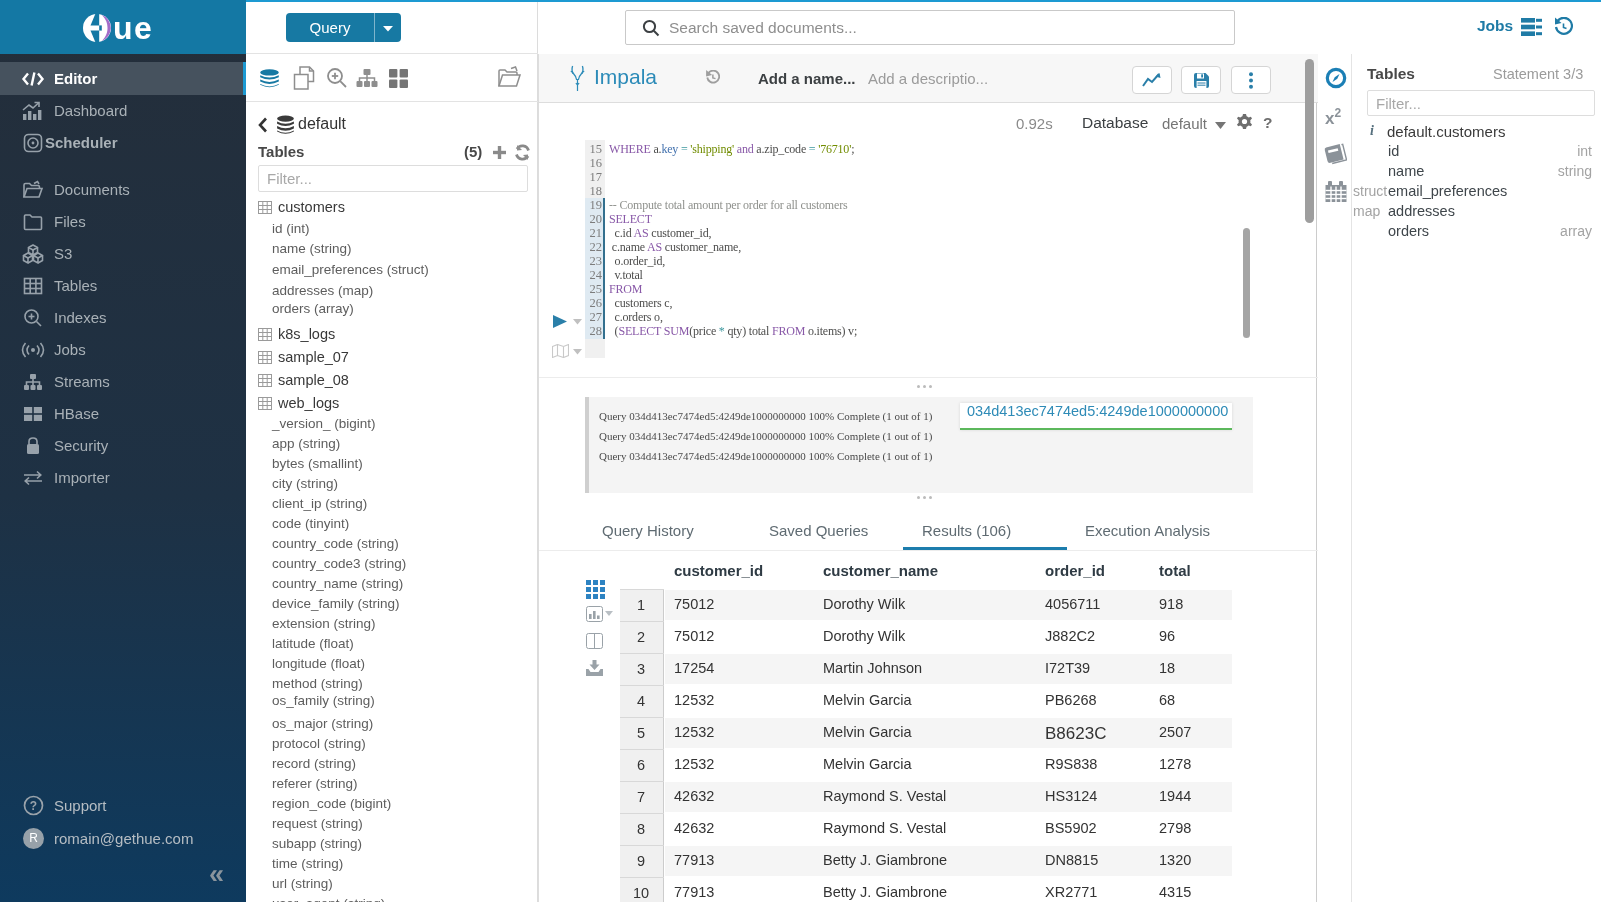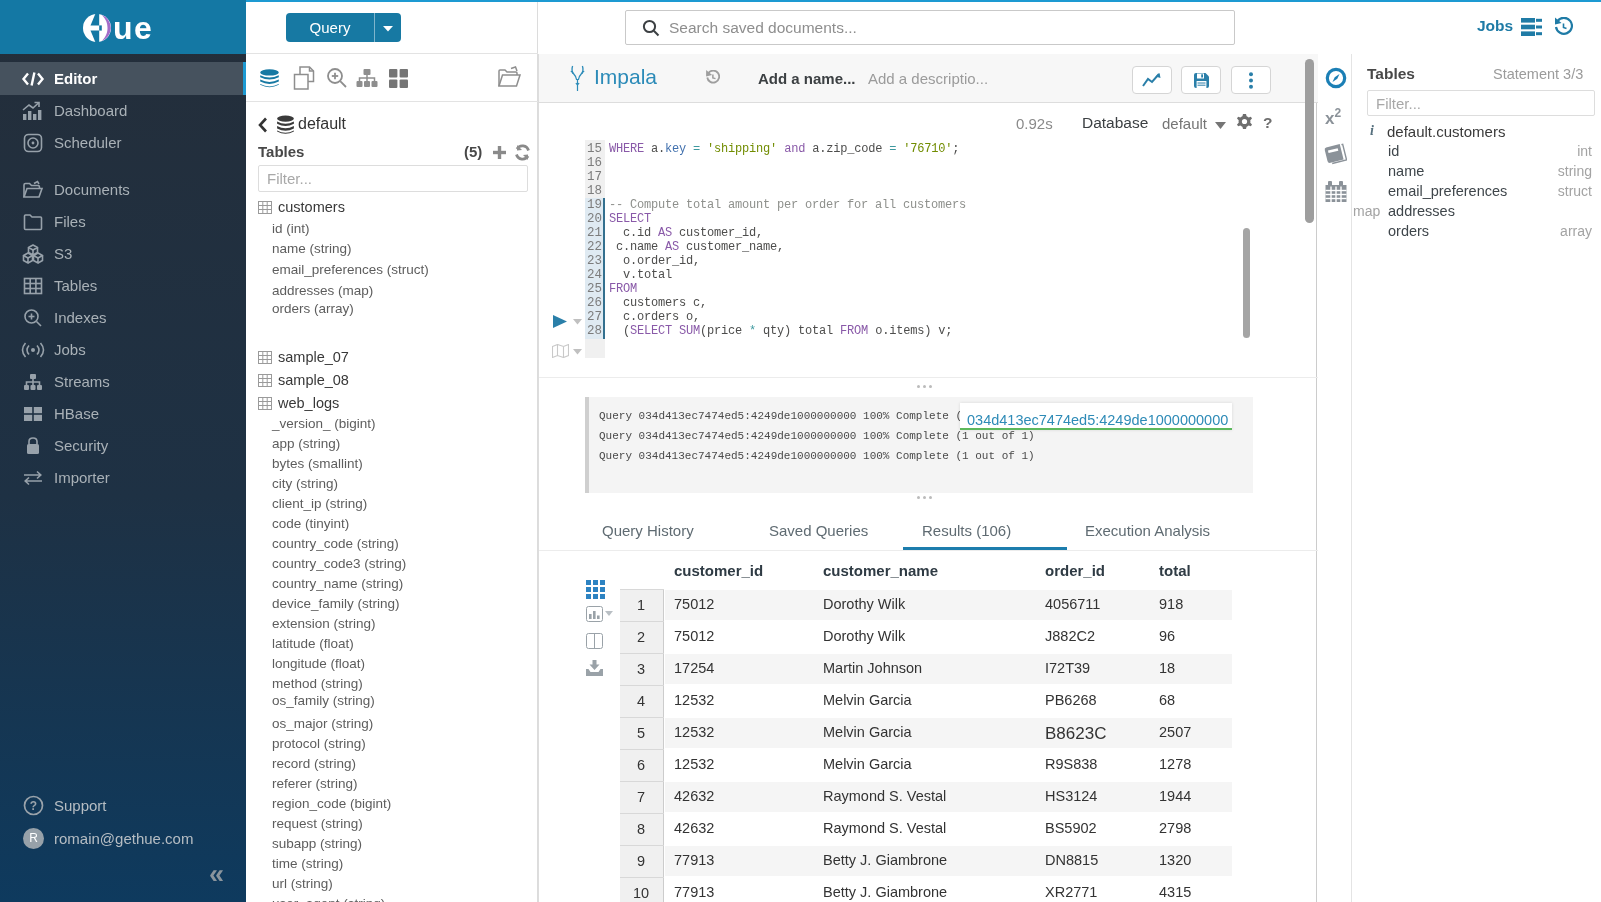--- a/index.html
+++ b/index.html
@@ -1,18 +1,18 @@
 <!DOCTYPE html>
 <html><head><meta charset="utf-8">
 <style>
 *{margin:0;padding:0;box-sizing:border-box}
 html,body{width:1601px;height:902px;overflow:hidden;background:#fff;
  font-family:"Liberation Sans",sans-serif;position:relative}
 .abs{position:absolute}
-.mono{font-family:Liberation Mono, monospace}
+.mono{font-family:Liberation Serif, serif}
 svg{display:block}
 </style></head>
 <body>
 <div class="abs" style="left:246px;top:0;width:1355px;height:2px;background:#1d9ad2"></div>
 <div class="abs" style="left:0;top:0;width:246px;height:902px;background:linear-gradient(180deg,#242e3a 0%,#1e3144 55%,#0e3a5e 100%)">
 <div class="abs" style="left:0;top:0;width:246px;height:54px;background:#1478a4"></div>
 <svg class="abs" style="left:80px;top:12px" width="110" height="32" viewBox="0 0 106 32">
 <circle cx="15" cy="16" r="14" fill="#fff"></circle>
 <path d="M19.5 2.8 A14 14 0 0 1 19.5 29.2 C24.5 24.5 25.5 20 25.5 16 C25.5 12 24.5 7.5 19.5 2.8 Z" fill="#a36cc8"></path>
 <path d="M13.3 2 L17.2 2 L17.2 13.4 L8.5 13.4 Z" fill="#1478a4"></path>
@@ -48,21 +48,21 @@
       <span style="margin-left:9px;font-size:15px;font-weight:normal;color:#a9b1b7">Dashboard</span>
     </div>
 <div class="abs" style="left:0;top:126px;width:246px;height:33px;display:flex;align-items:center">
       <div style="width:24px;margin-left:21px;display:flex;justify-content:center">
         <svg width="20" height="20" viewBox="0 0 20 20">
           <rect x="1.5" y="1.5" width="17" height="17" rx="4" stroke="#97a1aa" fill="none" stroke-width="1.6"></rect>
           <circle cx="10" cy="10" r="5" stroke="#97a1aa" fill="none" stroke-width="1.6"></circle>
           <circle cx="10" cy="10" r="1.4" fill="#97a1aa"></circle>
         </svg>
       </div>
-      <span style="margin-left:9px;font-size:15px;font-weight:normal;color:#a9b1b7">Scheduler</span>
+      <span style="font-size:15px;font-weight:bold;color:#a9b1b7">Scheduler</span>
     </div>
 <div class="abs" style="left:0;top:173px;width:246px;height:33px;display:flex;align-items:center">
       <div style="width:24px;margin-left:21px;display:flex;justify-content:center">
         <svg width="22" height="20" viewBox="0 0 22 20">
           <path d="M2 17 L2 5 Q2 3.5 3.5 3.5 L7.5 3.5 L9.5 5.5 L16 5.5 Q17.5 5.5 17.5 7 L17.5 8" stroke="#97a1aa" fill="none" stroke-width="1.6"></path>
           <path d="M2 17 L5 8.5 L20 8.5 L17 17 Z" stroke="#97a1aa" fill="none" stroke-width="1.6"></path>
           <path d="M12 3.5 L15.5 1.5 L17 4" stroke="#97a1aa" fill="none" stroke-width="1.6"></path>
         </svg>
       </div>
       <span style="margin-left:9px;font-size:15px;font-weight:normal;color:#a9b1b7">Documents</span>
@@ -309,20 +309,32 @@
       <span style="font-size:13.5px;color:#5d5d5d">name (string)</span>
     </div>
 <div class="abs" style="left:26px;top:257px;width:264px;height:20px;display:flex;align-items:center">
       <span style="font-size:13.5px;color:#5d5d5d">email_preferences (struct)</span>
     </div>
 <div class="abs" style="left:26px;top:278px;width:264px;height:20px;display:flex;align-items:center">
       <span style="font-size:13.5px;color:#5d5d5d">addresses (map)</span>
     </div>
 <div class="abs" style="left:26px;top:299px;width:264px;height:20px;display:flex;align-items:flex-start">
       <span style="font-size:13.5px;color:#5d5d5d">orders (array)</span>
+    </div>
+<div class="abs" style="left:12px;top:321px;width:278px;height:22px;display:flex;align-items:center">
+      <svg width="14" height="13" viewBox="0 0 14 13" style="flex:none">
+        <g stroke="#9a9a9a" stroke-width="1" fill="none">
+          <rect x="0.5" y="0.5" width="13" height="12"></rect>
+          <line x1="0.5" y1="4.5" x2="13.5" y2="4.5"></line>
+          <line x1="0.5" y1="8.5" x2="13.5" y2="8.5"></line>
+          <line x1="4.8" y1="0.5" x2="4.8" y2="12.5"></line>
+          <line x1="9.2" y1="0.5" x2="9.2" y2="12.5"></line>
+        </g>
+      </svg>
+      <span style="margin-left:6px;font-size:14.5px;color:#383838">k8s_logs</span>
     </div>
 <div class="abs" style="left:12px;top:344px;width:278px;height:22px;display:flex;align-items:center">
       <svg width="14" height="13" viewBox="0 0 14 13" style="flex:none">
         <g stroke="#9a9a9a" stroke-width="1" fill="none">
           <rect x="0.5" y="0.5" width="13" height="12"></rect>
           <line x1="0.5" y1="4.5" x2="13.5" y2="4.5"></line>
           <line x1="0.5" y1="8.5" x2="13.5" y2="8.5"></line>
           <line x1="4.8" y1="0.5" x2="4.8" y2="12.5"></line>
           <line x1="9.2" y1="0.5" x2="9.2" y2="12.5"></line>
         </g>
@@ -583,21 +595,21 @@
         <i style="width:3px;height:3px;border-radius:50%;background:#bbb"></i>
         <i style="width:3px;height:3px;border-radius:50%;background:#bbb"></i>
         <i style="width:3px;height:3px;border-radius:50%;background:#bbb"></i>
       </div>
     </div>
 <div class="abs" style="left:46px;top:343px;width:668px;height:96px;background:#f4f4f4;border-left:4px solid #cfcfcf">
 <div class="mono" style="margin:9px 0 0 10px;font-size:11px;line-height:20px;color:#4a4a4a;white-space:pre">Query 034d413ec7474ed5:4249de1000000000 100% Complete (1 out of 1)
 Query 034d413ec7474ed5:4249de1000000000 100% Complete (1 out of 1)
 Query 034d413ec7474ed5:4249de1000000000 100% Complete (1 out of 1)</div>
     </div>
-<div class="abs" style="left:421px;top:349px;width:272px;height:27px;background:#fff;border-bottom:2px solid #5cb85c;box-shadow:0 0 3px rgba(0,0,0,.12);display:flex;align-items:flex-end">
+<div class="abs" style="left:421px;top:349px;width:272px;height:27px;background:#fff;border-bottom:2px solid #5cb85c;box-shadow:0 0 3px rgba(0,0,0,.12);display:flex;align-items:flex-start">
       <span style="margin-left:7px;font-size:14.5px;color:#2e8bb7">034d413ec7474ed5:4249de1000000000</span>
     </div>
 <span class="abs" style="left:63px;top:468px;font-size:15px;color:#5f6b72">Query History</span>
 <span class="abs" style="left:230px;top:468px;font-size:15px;color:#5f6b72">Saved Queries</span>
 <span class="abs" style="left:383px;top:468px;font-size:15px;color:#5f6b72">Results (106)</span>
 <span class="abs" style="left:546px;top:468px;font-size:15px;color:#5f6b72">Execution Analysis</span>
 <div class="abs" style="left:0;top:496px;width:779px;height:1px;background:#ececec"></div>
 <div class="abs" style="left:364px;top:493px;width:164px;height:3px;background:#1c7dad"></div>
 <svg class="abs" style="left:47px;top:526px" width="19" height="19" viewBox="0 0 19 19">
       <g fill="#2d83c2">
@@ -758,18 +770,18 @@
 <div class="abs" style="left:14px;top:36px;width:228px;height:26px;border:1px solid #ddd;border-radius:2px;display:flex;align-items:center">
       <span style="margin-left:8px;font-size:15px;color:#a8a8a8">Filter...</span>
     </div>
 <span class="abs" style="left:17px;top:69px;font-size:14px;font-weight:bold;color:#56707e;font-family:'Liberation Serif',serif;font-style:italic">i</span>
 <span class="abs" style="left:34px;top:69px;font-size:15px;color:#3a3a3a">default.customers</span>
 <span class="abs" style="left:35px;top:89px;font-size:14.5px;color:#3f464b">id</span>
     <span class="abs" style="left:0;top:89px;width:239px;text-align:right;font-size:14px;color:#a3a3a3">int</span>
 <span class="abs" style="left:35px;top:109px;font-size:14.5px;color:#3f464b">name</span>
     <span class="abs" style="left:0;top:109px;width:239px;text-align:right;font-size:14px;color:#a3a3a3">string</span>
 <span class="abs" style="left:35px;top:129px;font-size:14.5px;color:#3f464b">email_preferences</span>
-    <span class="abs" style="left:0;top:129px;width:239px;text-align:right;font-size:14px;color:#a3a3a3">struct</span>
+    <span class="abs" style="left:0;top:129px;width:239px;font-size:14px;color:#a3a3a3">struct</span>
 <span class="abs" style="left:35px;top:149px;font-size:14.5px;color:#3f464b">addresses</span>
     <span class="abs" style="left:0;top:149px;width:239px;text-align:left;font-size:14px;color:#a3a3a3">map</span>
 <span class="abs" style="left:35px;top:169px;font-size:14.5px;color:#3f464b">orders</span>
     <span class="abs" style="left:0;top:169px;width:239px;text-align:right;font-size:14px;color:#a3a3a3">array</span>
 </div>
 
 </body></html>

